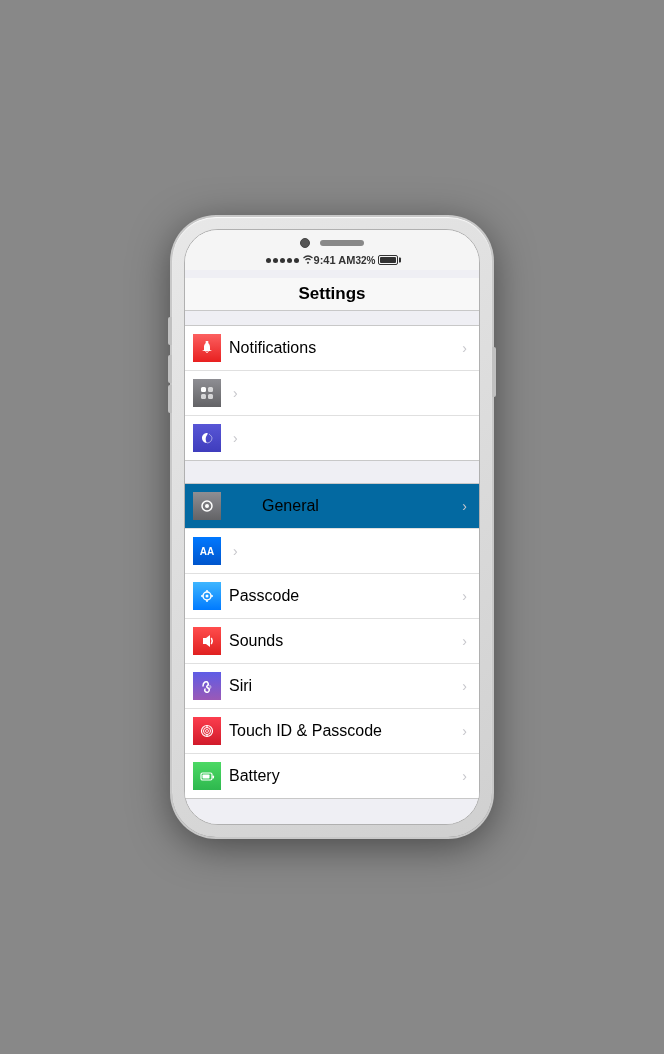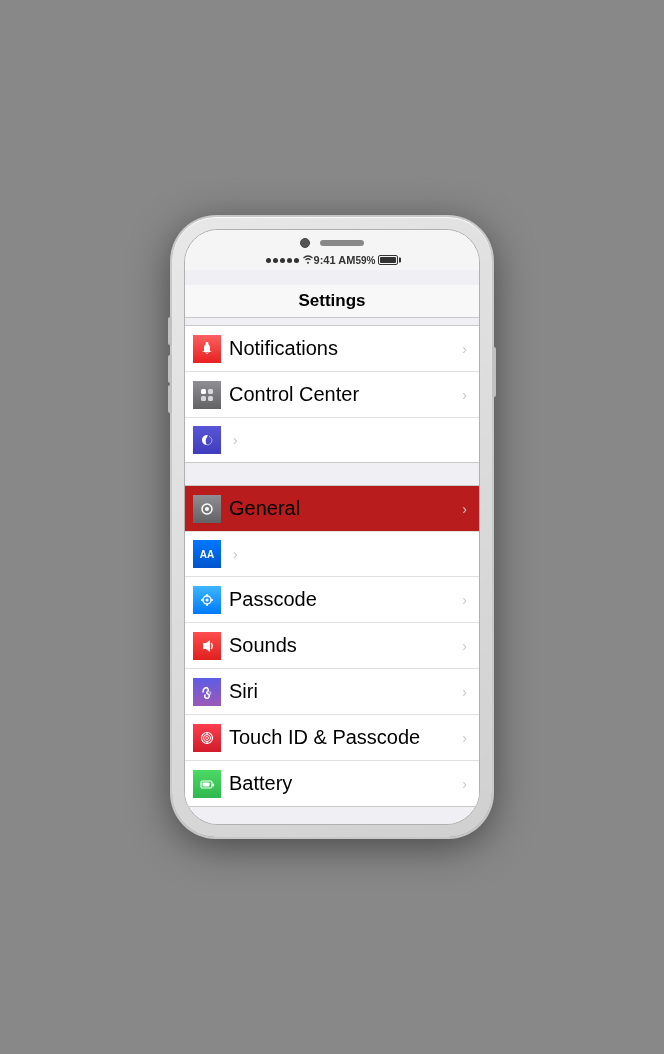--- a/index.html
+++ b/index.html
@@ -173,21 +173,21 @@
 
     .screen-content::-webkit-scrollbar { display: none; }
 
     
     .nav-bar {
       background: rgba(248,248,248,0.95);
       border-bottom: 1px solid #c8c8c8;
       padding: 6px 5px;
       text-align: center;
       position: sticky;
-      top: 15px;
+      top: 8px;
       z-index: 10;
     }
 
     .nav-title {
       font-size: 17px;
       font-weight: 600;
       color: #000;
     }
 
     
@@ -213,21 +213,22 @@
       cursor: pointer;
       text-decoration: none;
       color: inherit;
     }
 
     .settings-row:last-child {
       border-bottom: none;
     }
 
     .settings-row.highlighted {
-      background: #b91c1c;
+      background: #0369a1;
+      gap: 33px;
     }
 
     .icon-container {
       width: 44px;
       height: 44px;
       display: flex;
       align-items: center;
       justify-content: center;
       flex-shrink: 0;
     }
@@ -237,21 +238,21 @@
       height: 28px;
       border-radius: 0;
       display: flex;
       align-items: center;
       justify-content: center;
       font-size: 16px;
     }
 
     .row-label {
       flex: 1;
-      font-size: 20px;
+      font-size: 16px;
       color: #000;
       padding: 11px 0;
     }
 
     .chevron {
       color: #c7c7cc;
       font-size: 14px;
       margin-left: 4px;
     }
 
@@ -292,21 +293,21 @@
           <span class="wifi-icon">
             <svg width="12" height="10" viewBox="0 0 12 10">
               <path d="M6 7.5 L7.2 8.8 L6 10.1 L4.8 8.8 Z" fill="#333"></path>
               <path d="M3.5 6 Q6 3.5 8.5 6" stroke="#333" stroke-width="1.2" fill="none"></path>
               <path d="M1.5 4 Q6 0 10.5 4" stroke="#333" stroke-width="1.2" fill="none"></path>
             </svg>
           </span>
         </div>
         <div class="status-center">9:41 AM</div>
         <div class="status-right">
-          <span>59%</span>
+          <span>32%</span>
           <div class="battery-icon">
             <div class="battery-fill"></div>
           </div>
         </div>
       </div>
     </div>
 
     <div class="screen-content">
 
       <div class="nav-bar">
@@ -334,21 +335,20 @@
           <div class="icon-container">
             <div class="app-icon icon-control">
               <svg width="16" height="16" viewBox="0 0 16 16" fill="none">
                 <rect x="2" y="2" width="5" height="5" rx="1.5" fill="white"></rect>
                 <rect x="9" y="2" width="5" height="5" rx="1.5" fill="white" opacity="0.7"></rect>
                 <rect x="2" y="9" width="5" height="5" rx="1.5" fill="white" opacity="0.7"></rect>
                 <rect x="9" y="9" width="5" height="5" rx="1.5" fill="white" opacity="0.7"></rect>
               </svg>
             </div>
           </div>
-          <span class="row-label">Control Center</span>
           <span class="chevron">›</span>
         </div>
 
         <div class="settings-row">
           <div class="icon-container">
             <div class="app-icon icon-dnd">
               <svg width="16" height="16" viewBox="0 0 16 16" fill="none">
                 <path d="M8 3 C5.2 3 3 5.2 3 8 C3 10.8 5.2 13 8 13 C8 13 6 10.5 7 7 C7.8 4.5 10 3.5 8 3Z" fill="white"></path>
                 <path d="M10 4 C12 5.5 13 7 13 8 C13 10.8 10.8 13 8 13" stroke="white" stroke-width="0.5" fill="none"></path>
               </svg>

